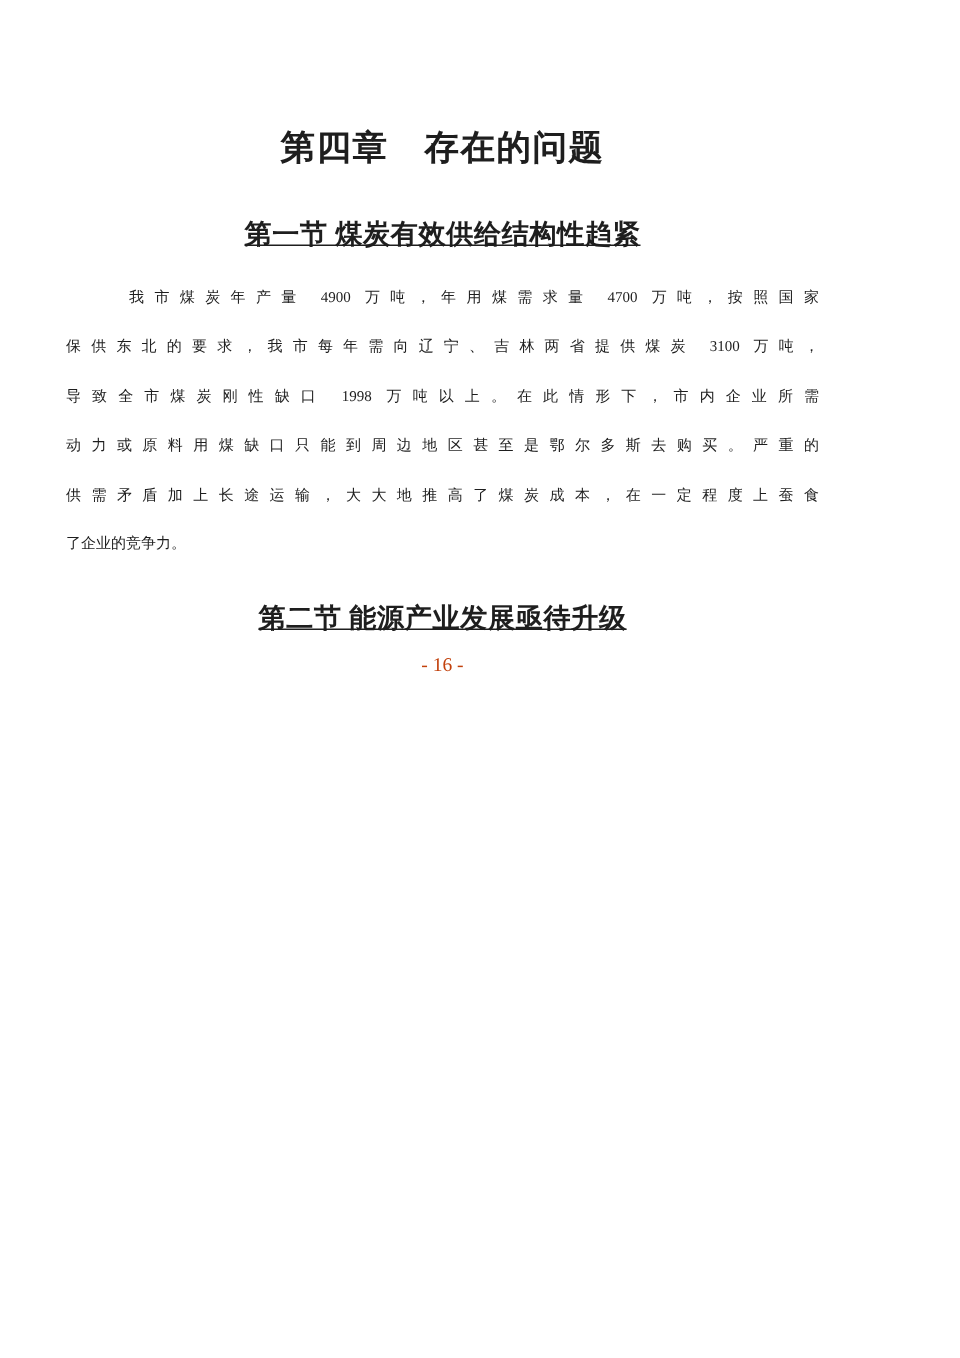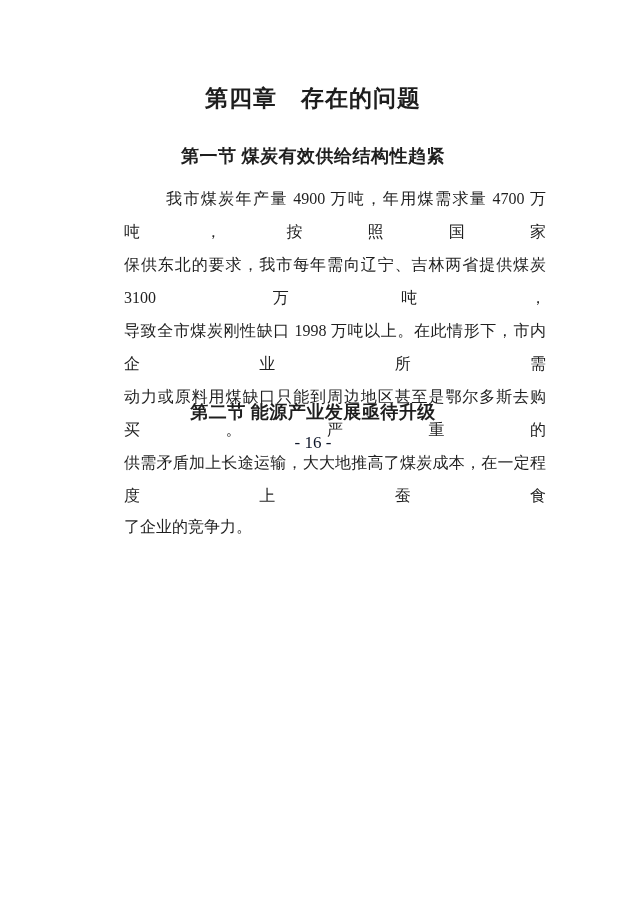--- a/index.html
+++ b/index.html
@@ -1,21 +1,21 @@
 <!DOCTYPE html>
 <html><head>
 <meta charset="utf-8">
 <style>
   html, body { margin: 0; padding: 0; background: #ffffff; }
   .page {
     position: relative;
     width: 640px;
     height: 905px;
     box-sizing: border-box;
-    padding: 0 94px 0 80px;
+    padding: 0 94px 0 44px;
     background: #ffffff;
     font-family: "Liberation Serif", "DejaVu Serif", serif;
     color: #1e1e1e;
     overflow: hidden;
   }
   h1.chapter-title {
     margin: 0;
     padding-top: 84px;
     font-size: 23px;
     line-height: 30px;
@@ -25,44 +25,44 @@
     white-space: pre;
   }
   h2.section-title {
     margin: 0;
     font-size: 18px;
     line-height: 24px;
     font-weight: 700;
     text-align: center;
     letter-spacing: 0.5px;
     white-space: pre;
+    text-decoration: underline;
   }
   #section-title-1 { margin-top: 30px; }
   #section-title-2 { margin-top: 20px; }
   #section-title-3 { margin-top: 12px; }
   .para { overflow: visible; }
   #para-1 { margin-top: 14px; height: 198px; }
   #para-2 { margin-top: 18px; height: 198px; }
   #para-3 { margin-top: 15px; height: 132px; }
   .line {
-    font-size: 16px;
+    font-size: 10px;
     line-height: 33px;
     text-align: justify;
     text-align-last: justify;
     text-justify: inter-character;
-    margin-left: 44px;
   }
   .line.first { text-indent: 42px; }
   .line.end { text-align-last: left; font-family: Liberation Mono, monospace; }
   .page-number {
     margin-top: 10px;
     text-align: center;
-    font-size: 17px;
+    font-size: 13px;
     line-height: 18px;
-    color: #0f172a;
+    color: #c2410c;
   }
 </style>
 </head>
 <body>
 
 <div class="page">
 
   <h1 class="chapter-title">第四章　存在的问题</h1>
 
   <h2 class="section-title" id="section-title-1">第一节 煤炭有效供给结构性趋紧</h2>

